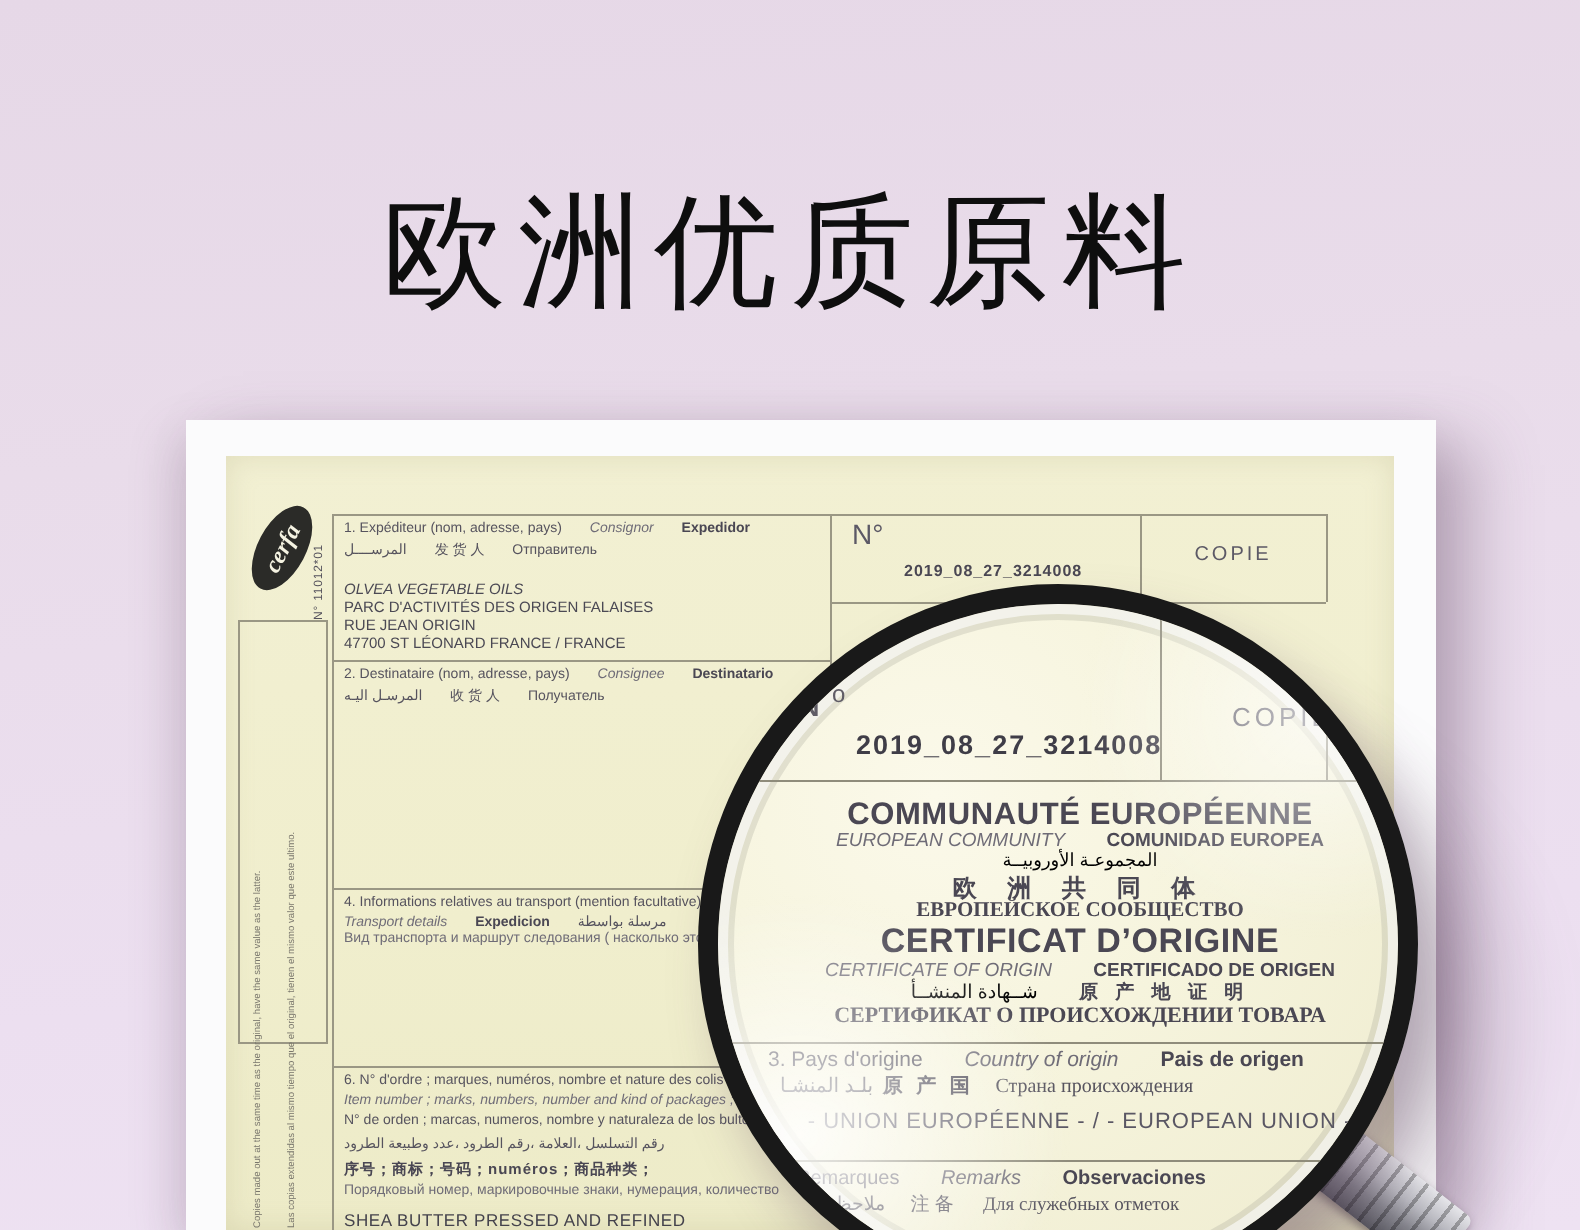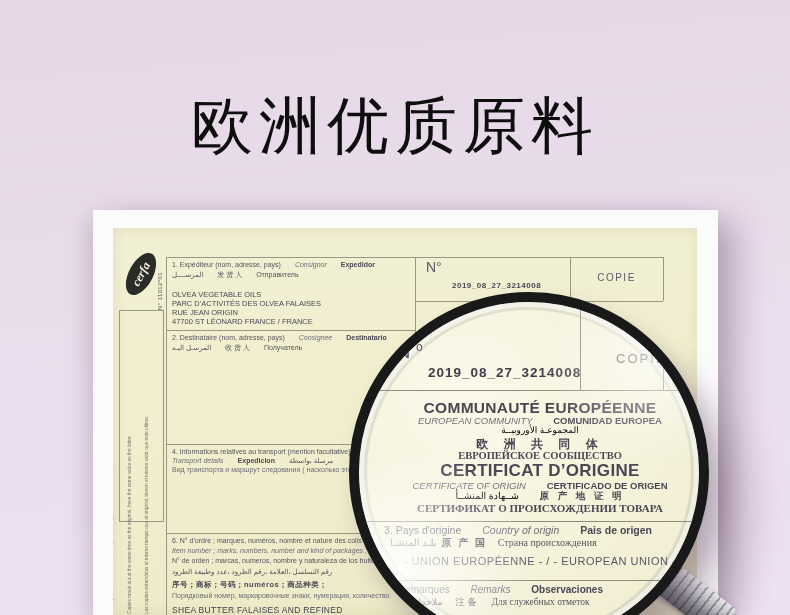--- a/index.html
+++ b/index.html
@@ -91,22 +91,22 @@
         <div class="colt" style="top:4px;font-size:7px;">
           <span>1. Expéditeur (nom, adresse, pays)</span><span class="gap"></span>
           <span class="it">Consignor</span><span class="gap"></span>
           <span class="bd">Expedidor</span>
         </div>
         <div class="colt" style="top:13px;font-size:7px;">
           <span>المرســــل</span><span class="gap"></span>
           <span>发 货 人</span><span class="gap"></span>
           <span>Отправитель</span>
         </div>
-        <div class="colt" style="top:33px;font-size:7.5px;color:#4b4954;">OLVEA VEGETABLE OILS</div>
-        <div class="colt" style="top:42px;font-size:7.5px;color:#4b4954;">PARC D'ACTIVITÉS DES OLVEA FALAISES</div>
+        <div class="colt" style="top:33px;font-size:7.5px;color:#4b4954;font-style:italic;">OLVEA VEGETABLE OILS</div>
+        <div class="colt" style="top:42px;font-size:7.5px;color:#4b4954;">PARC D'ACTIVITÉS DES ORIGEN FALAISES</div>
         <div class="colt" style="top:51px;font-size:7.5px;color:#4b4954;">RUE JEAN ORIGIN</div>
         <div class="colt" style="top:60px;font-size:7.5px;color:#4b4954;">47700 ST LÉONARD  FRANCE / FRANCE</div>
 
         <div class="colt" style="top:77px;font-size:7px;">
           <span>2. Destinataire (nom, adresse, pays)</span><span class="gap"></span>
           <span class="it">Consignee</span><span class="gap"></span>
           <span class="bd">Destinatario</span>
         </div>
         <div class="colt" style="top:86px;font-size:7px;">
           <span>المرسـل اليـه</span><span class="gap"></span>
@@ -121,21 +121,21 @@
           <span>مرسلة بواسطة</span>
         </div>
         <div class="colt" style="top:209px;font-size:7px;color:#6f6c77;">Вид транспорта и маршрут следования ( насколько это известно )</div>
 
         <div class="colt" style="top:280px;font-size:7px;">6. N° d'ordre ; marques, numéros, nombre et nature des colis ;</div>
         <div class="colt it" style="top:290px;font-size:7px;">Item number ; marks, numbers, number and kind of packages ;</div>
         <div class="colt" style="top:300px;font-size:7px;">N° de orden ; marcas, numeros, nombre y naturaleza de los bultos ;</div>
         <div class="colt" style="top:311px;font-size:7px;">رقم التسلسل ،العلامة ،رقم الطرود ،عدد وطبيعة الطرود</div>
         <div class="colt bd" style="top:323px;font-size:7.5px;letter-spacing:.5px;">序号；商标；号码；numéros；商品种类；</div>
         <div class="colt" style="top:335px;font-size:7px;color:#6f6c77;">Порядковый номер, маркировочные знаки, нумерация, количество</div>
-        <div class="colt" style="top:348px;font-size:8.5px;color:#44424c;letter-spacing:.3px;">SHEA BUTTER FALAISES AND REFINED</div>
+        <div class="colt" style="top:348px;font-size:8.5px;color:#44424c;letter-spacing:.3px;">SHEA BUTTER PRESSED AND REFINED</div>
       </div>
 
     </div>
   </div>
 
   <div class="glass-shadow"></div>
 
   <div class="handle"></div>
 
   <div class="glass">

